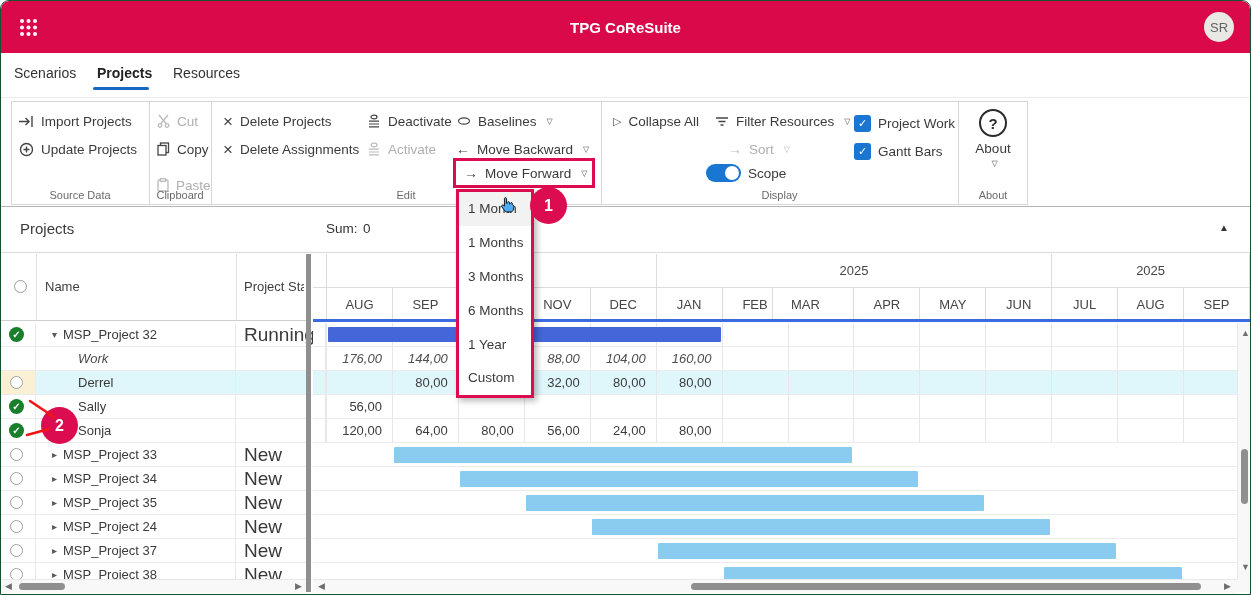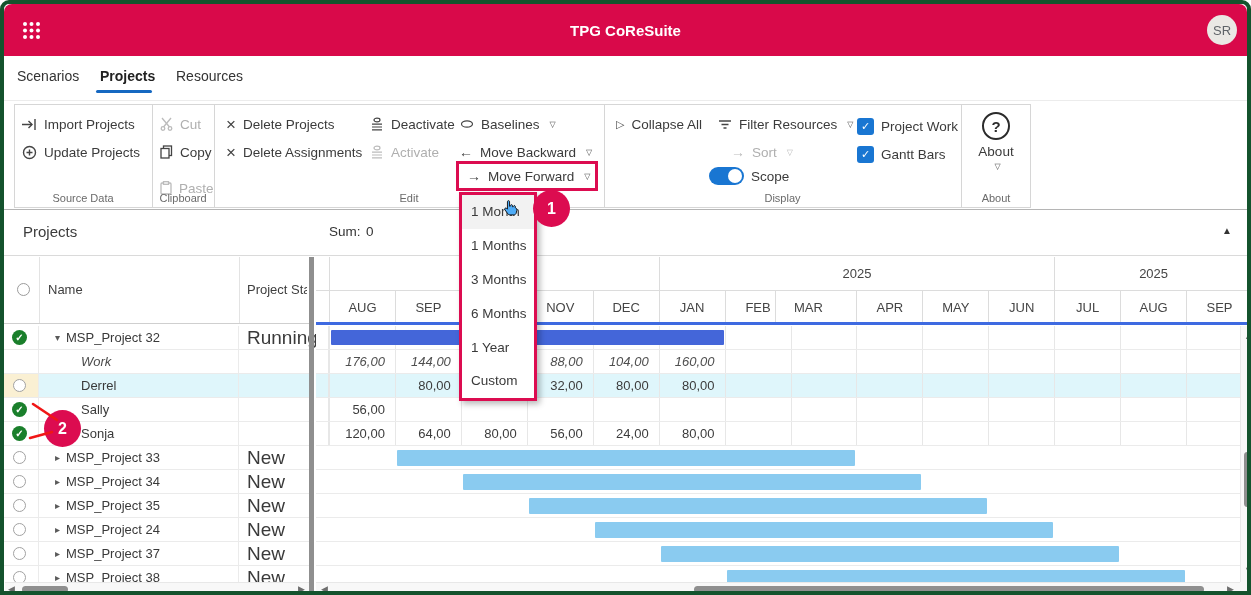--- a/index.html
+++ b/index.html
@@ -1,18 +1,18 @@
 <!DOCTYPE html>
 <html style="--topbar: #D9094A; --accent: #DC0C50; --tabline: #1668C1; --blue: #1976D2; --bardark: #4466D9; --barlight: #8ACBF0; --hl: #DFF6FB; --cream: #FAF0D3; --green: #1A7F2B; --annred: #F01616;"><head>
 <meta charset="utf-8">
 <style>
   html,body{margin:0;padding:0;background:#fff;}
   .app{position:relative;width:1251px;height:595px;box-sizing:border-box;
        font-family:"Liberation Sans",sans-serif;background:#fff;
-       border:4px solid #14532d;border-radius:9px 9px 0 0;overflow:hidden;}
+       border:1px solid #14532d;border-radius:9px 9px 0 0;overflow:hidden;}
   
   .topbar{position:absolute;left:0;top:0;width:100%;height:52px;background:var(--topbar);
           border-radius:8px 8px 0 0;}
   .apptitle{position:absolute;left:0;top:0;width:100%;height:52px;display:flex;align-items:center;
             justify-content:center;color:#fff;font-size:15px;font-weight:bold;}
   .waffle{position:absolute;left:18px;top:17px;}
   .avatar{position:absolute;left:1203px;top:11px;width:30px;height:30px;border-radius:50%;
           background:#EAE8E4;color:#5F6368;font-size:13px;display:flex;align-items:center;justify-content:center;}
   
   .tabs{position:absolute;left:0;top:52px;width:100%;height:44px;border-bottom:1px solid #ECECEC;background:#fff;}

